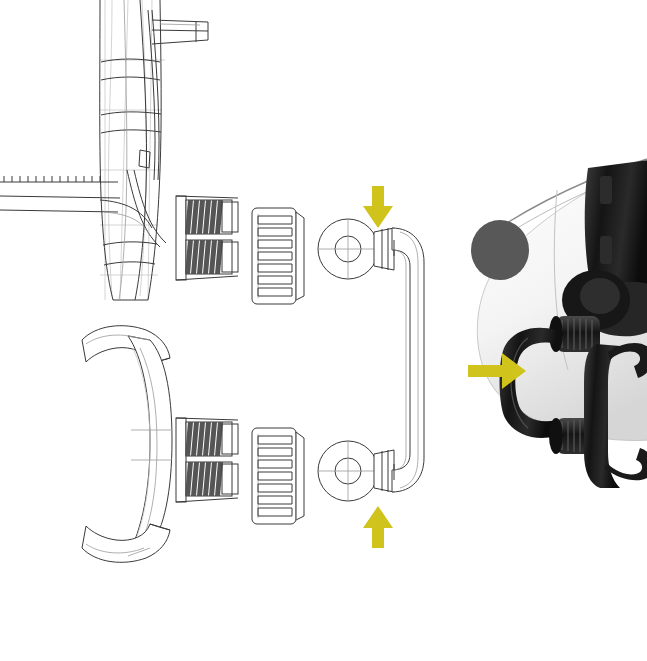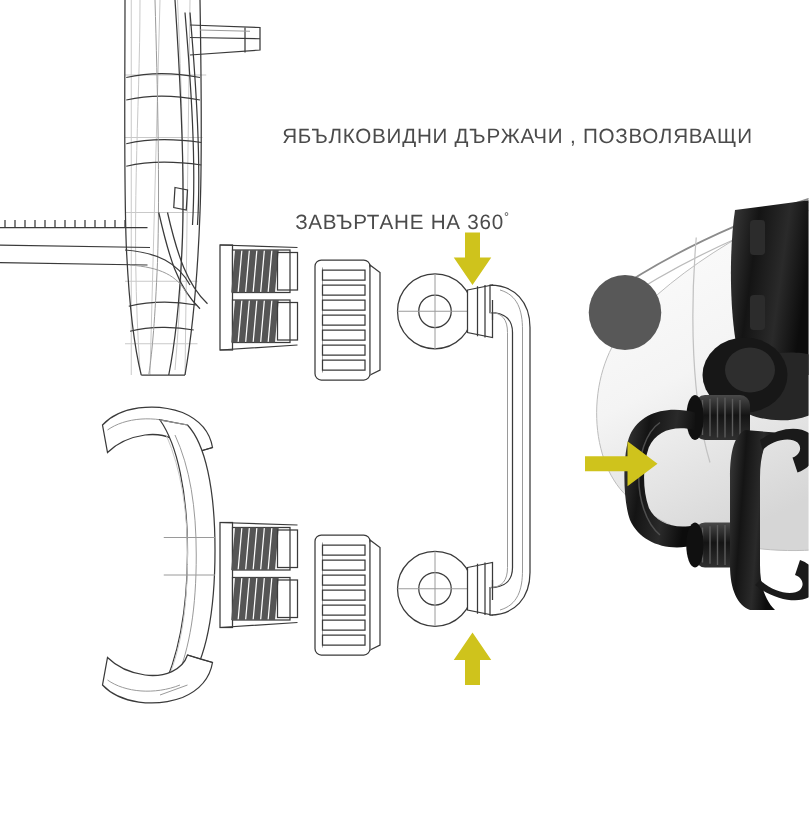--- a/index.html
+++ b/index.html
@@ -307,20 +307,14 @@
       <g>
         <path fill="#cfc31c" d="M372 548 h12 v-20 h9 l-15 -22 l-15 22 h9 z"></path>
       </g>
 
       <g>
         <path fill="#cfc31c" d="M468 365 h34 v-12 l24 18 l-24 18 v-12 h-34 z"></path>
       </g>
     </svg>
   </div>
 
-  <div id="caption">
-    <span>ЯБЪЛКОВИДНИ ДЪРЖАЧИ , ПОЗВОЛЯВАЩИ</span>
-    <span class="line2">
-      <span>ЗАВЪРТАНЕ НА 360</span><span class="deg">°</span>
-    </span>
-  </div>
 
 </div>
 
 </body></html>

